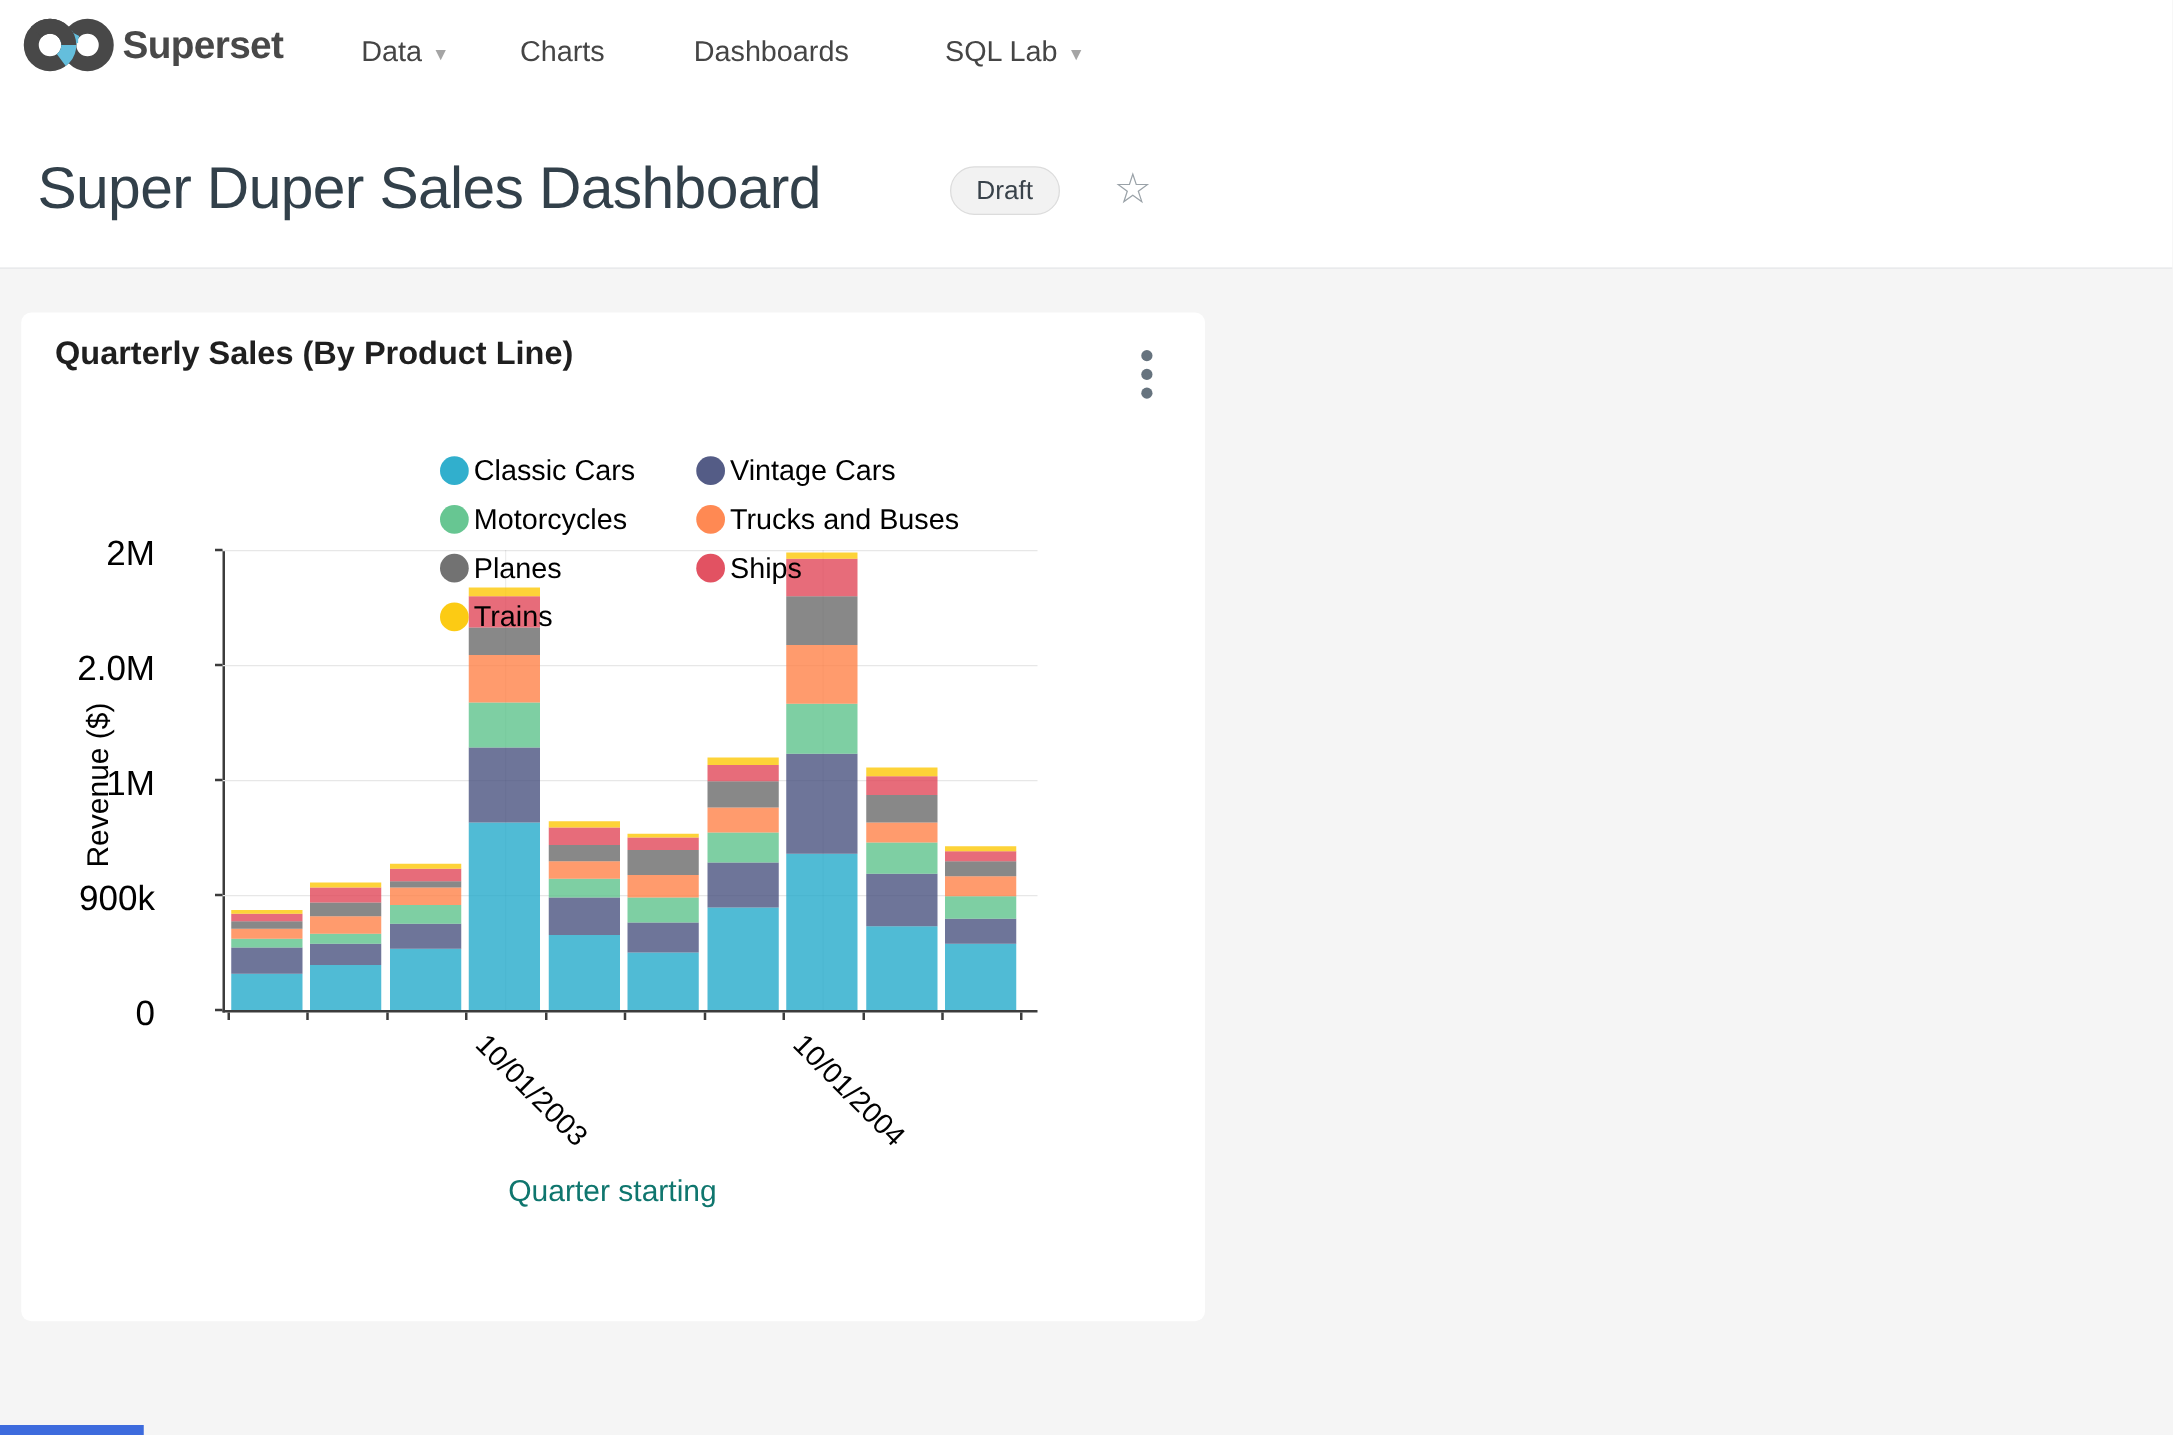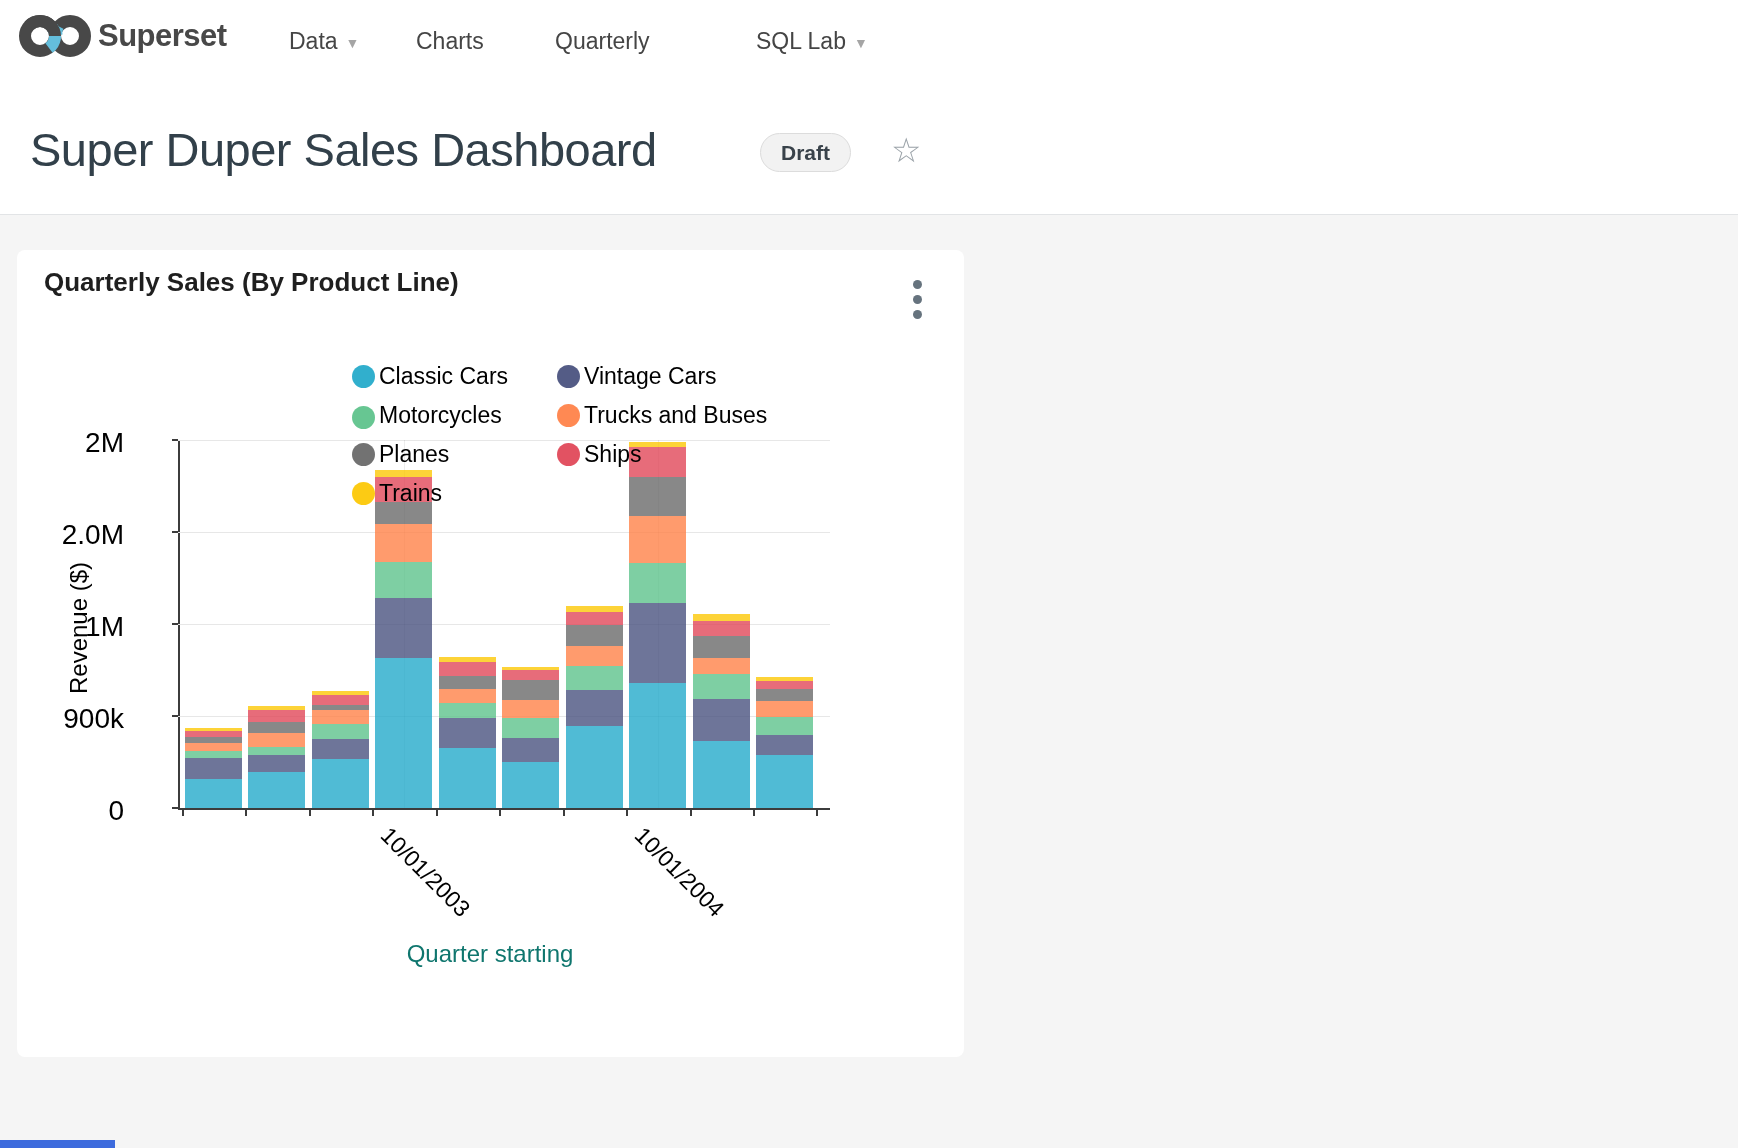--- a/index.html
+++ b/index.html
@@ -23,21 +23,21 @@
     display:flex; align-items:center;
   }
   .nav-caret { font-size:14px; color:#a5a5a5; margin-left:8px; margin-top:3px; }
   .page-title {
     position:absolute; left:30px; top:122px; font-size:47px; font-weight:500;
     color:#32404a; letter-spacing:-0.5px;
   }
   .draft-badge {
     position:absolute; left:760px; top:133px; height:39px; padding:0 20px;
     background:#f2f2f2; border:1px solid #dcdcdc; border-radius:20px;
-    font-size:21px; color:#39424a; display:flex; align-items:center; cursor:pointer;font-weight:bold;
+    font-size:21px; color:#39424a; display:flex; align-items:center; cursor:pointer;
   }
   .star { position:absolute; left:891px; top:130px; font-size:34px; color:#9aa2a8; cursor:pointer; }
   
   .card {
     position:absolute; left:17px; top:250px; width:947px; height:807px;
     background:#ffffff; border-radius:8px;
   }
   .card-title {
     position:absolute; left:27px; top:17px; font-size:26px; font-weight:700; color:#1f1f1f;
   }
@@ -88,21 +88,21 @@
     <span class="brand-name">Superset</span>
   </div>
   <div class="nav-item" style="left:289px">
     <span>Data</span>
       <span class="nav-caret">▼</span>
   </div>
   <div class="nav-item" style="left:416px">
     <span>Charts</span>
   </div>
   <div class="nav-item" style="left:555px">
-    <span>Quarterly</span>
+    <span>Dashboards</span>
   </div>
   <div class="nav-item" style="left:756px">
     <span>SQL Lab</span>
       <span class="nav-caret">▼</span>
   </div>
 
   <div class="page-title">Super Duper Sales Dashboard</div>
   <div class="draft-badge">Draft</div>
   <div class="star">☆</div>
 </div>
@@ -220,21 +220,21 @@
       <div class="bar-seg" style="left: 738.96px; width: 57px; top: 431.04px; height: 7.912px; background: rgb(224, 67, 85);"></div>
       <div class="bar-seg" style="left: 738.96px; width: 57px; top: 426.992px; height: 4.048px; background: rgb(252, 199, 0);"></div>
       <div class="legend-item" style="left: 335px; top: 113px;">
         <span class="legend-dot" style="background: rgb(31, 168, 201);"></span>
         <span class="legend-label">Classic Cars</span>
       </div>
       <div class="legend-item" style="left: 540px; top: 113px;">
         <span class="legend-dot" style="background: rgb(69, 78, 124);"></span>
         <span class="legend-label">Vintage Cars</span>
       </div>
-      <div class="legend-item" style="left: 335px; top: 152px; align-items: flex-end;">
+      <div class="legend-item" style="left: 335px; top: 152px;">
         <span class="legend-dot" style="background: rgb(90, 193, 137);"></span>
         <span class="legend-label">Motorcycles</span>
       </div>
       <div class="legend-item" style="left: 540px; top: 152px;">
         <span class="legend-dot" style="background: rgb(255, 127, 68);"></span>
         <span class="legend-label">Trucks and Buses</span>
       </div>
       <div class="legend-item" style="left: 335px; top: 191px;">
         <span class="legend-dot" style="background: rgb(102, 102, 102);"></span>
         <span class="legend-label">Planes</span>

